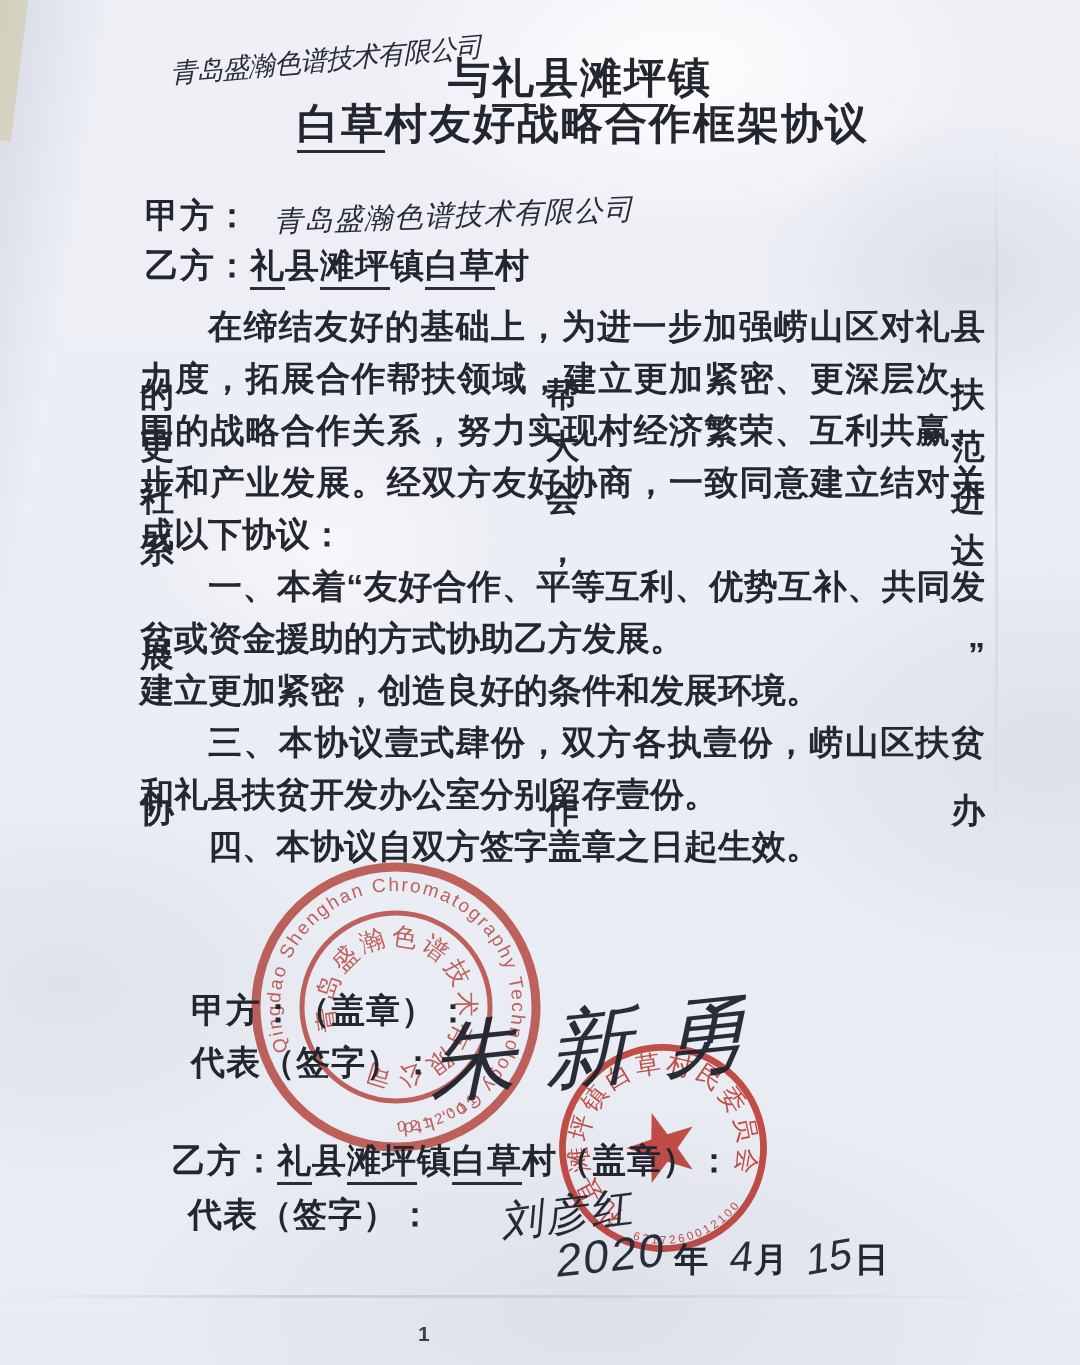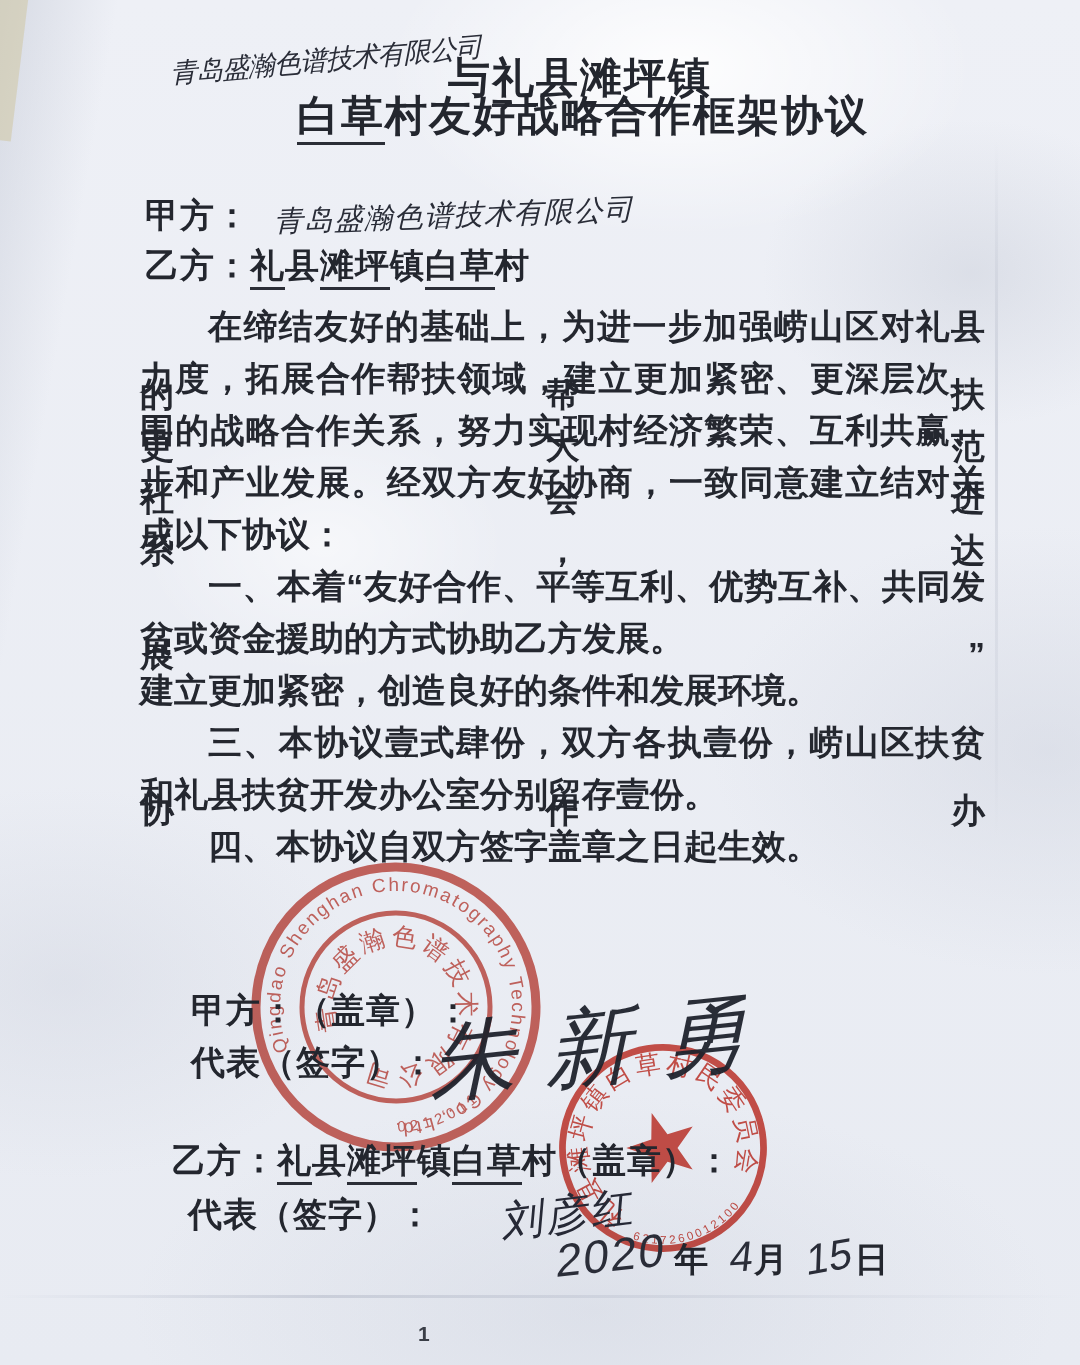--- a/index.html
+++ b/index.html
@@ -16,21 +16,21 @@
       radial-gradient(ellipse 260px 180px at 30% 40%, rgba(255,255,255,.55), rgba(255,255,255,0) 70%),
       linear-gradient(100deg, rgba(186,192,206,.45), rgba(238,240,246,0) 9%),
       linear-gradient(#eef0f6,#e8ebf2);
   }
   .crease{position:absolute;pointer-events:none;}
   .corner-sliver{position:absolute;left:-14px;top:-10px;width:34px;height:150px;
     background:#cfc7a2;opacity:.55;transform:rotate(7deg);}
   
   .line{position:absolute;font-weight:600;letter-spacing:1px;white-space:nowrap;}
   .title1{top:50px;left:448px;font-size:42px;font-weight:700;letter-spacing:2px;}
-  .title2{top:88px;left:297px;font-size:42px;font-weight:700;letter-spacing:2px;}
+  .title2{top:96px;left:297px;font-size:42px;font-weight:700;letter-spacing:2px;}
   .u{border-bottom:3px solid #2b2e37;padding-bottom:3px;}
   .party{font-size:34px;}
   .body-block{position:absolute;left:140px;top:292px;width:845px;}
   .bline{font-size:34px;font-weight:600;line-height:68px;height:52px;white-space:nowrap;color:#24272f;}
   .bline.j{white-space:normal;text-align:justify;text-align-last:justify;}
   .bline.ind{text-indent:68px;}
   .slabel{font-size:34px;}
   
   .hw{display:inline-block;font-weight:400;color:#2a2d38;}
   .title-hw{position:absolute;left:172px;top:42px;font-size:27px;letter-spacing:-1px;

